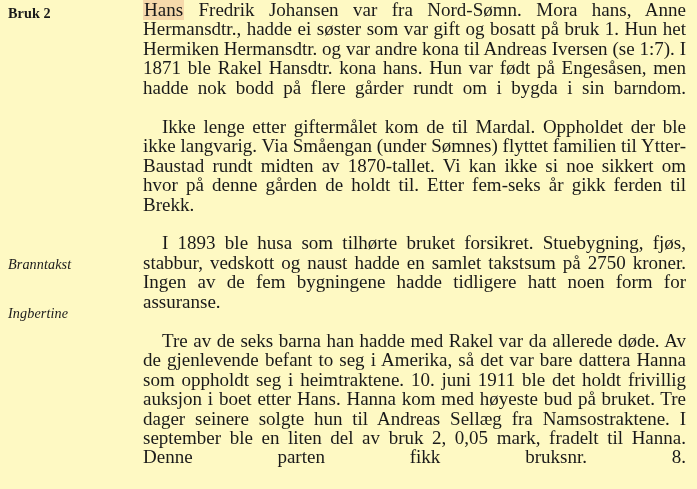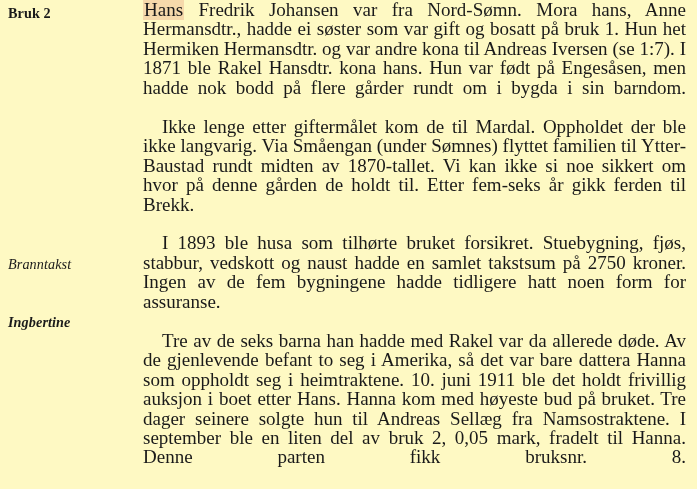--- a/index.html
+++ b/index.html
@@ -98,21 +98,21 @@
 <div id="page">
 
   <div class="margin-col">
 
     <div class="margin-block" style="top:4px;">
       <div class="margin-head-bold">Bruk 2</div>
     </div>
 
     <div class="margin-block margin-note" style="top:255px;">Branntakst</div>
 
-    <div class="margin-block margin-note" style="top:313px;font-weight:bold;">Ingbertine</div>
+    <div class="margin-block margin-note" style="top:304px;">Ingbertine</div>
 
   </div>
 
   <div class="text-col">
 
     <p class="para first"><span class="hl">Hans</span><span> Fredrik Johansen var fra Nord-Sømn. Mora hans, Anne Hermansdtr., hadde ei søster som var gift og bosatt på bruk 1. Hun het Hermiken Hermansdtr. og var andre kona til Andreas Iversen (se 1:7). I 1871 ble Rakel Hansdtr. kona hans. Hun var født på Engesåsen, men hadde nok bodd på flere gårder rundt om i bygda i sin barndom.</span></p>
 
     <p class="para">Ikke lenge etter giftermålet kom de til Mardal. Oppholdet der ble ikke langvarig. Via Småengan (under Sømnes) flyttet familien til Ytter-Baustad rundt midten av 1870-tallet. Vi kan ikke si noe sikkert om hvor på denne gården de holdt til. Etter fem-seks år gikk ferden til Brekk.</p>
 
 

